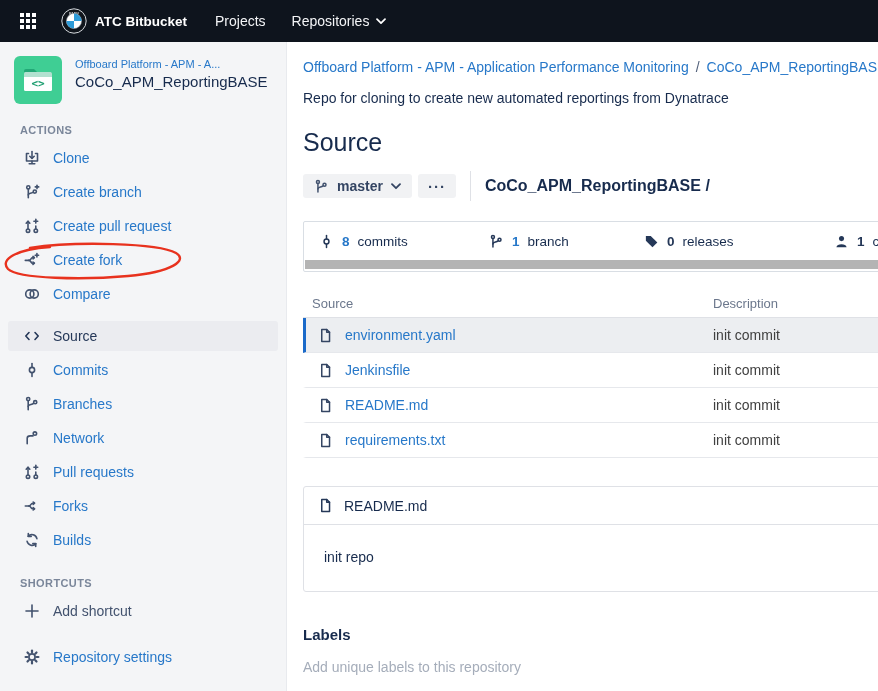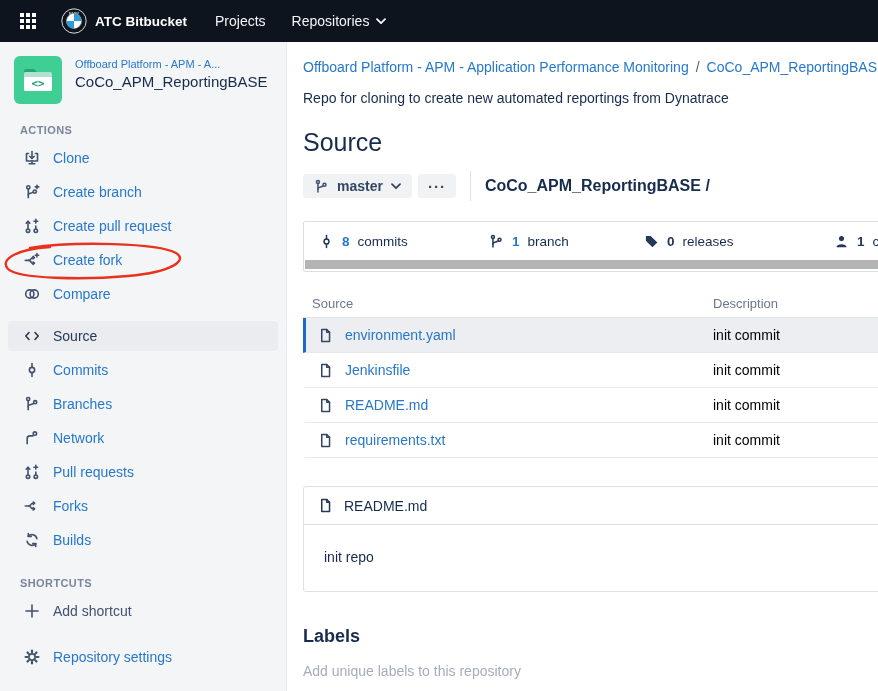--- a/index.html
+++ b/index.html
@@ -67,29 +67,29 @@
   .hscroll-thumb { height:9px; width:97%; background:#B4B4B4; cursor:pointer; }
 
   .file-table { margin-top:18px; }
   .ft-head { display:flex; height:28px; align-items:center; border-bottom:1px solid #DFE1E6; color:#6B778C; font-size:13px; }
   .ft-col-src { width:410px; padding-left:9px; }
   .ft-row { display:flex; align-items:center; height:35px; border-bottom:1px solid #E6E8EC; border-left:3px solid transparent; cursor:pointer; }
   .ft-row.selected { background:#ECEEF1; border-left:3px solid #1B6AC9; }
   .ft-name { width:407px; display:flex; align-items:center; gap:12px; padding-left:12px; }
   .ft-name .ic { color:#344563; width:15px; height:15px; }
   .ft-name a { color:#2778C9; text-decoration:none; }
-  .ft-desc { color:#000000; }
+  .ft-desc { color:#404040; }
 
   .readme-box { margin-top:28px; border:1px solid #DFE1E6; border-radius:3px; }
   .readme-head { height:38px; display:flex; align-items:center; gap:11px; padding-left:14px; border-bottom:1px solid #DFE1E6; color:#172B4D; font-weight:500; }
   .readme-head .ic { color:#253858; width:15px; height:15px; }
   .readme-body { padding:24px 20px 26px 20px; color:#172B4D; }
 
   .labels-sect { margin-top:34px; }
-  .labels-title { font-size:18px; font-weight:bold; color:#172B4D; }
+  .labels-title { font-size:15px; font-weight:bold; color:#172B4D; }
   .labels-placeholder { margin-top:16px; color:#A5ADBA; cursor:text; }
 </style>
 </head>
 <body>
 
 <div class="topbar">
   <div class="grid-icon">
     <span></span>
       <span></span>
       <span></span>

